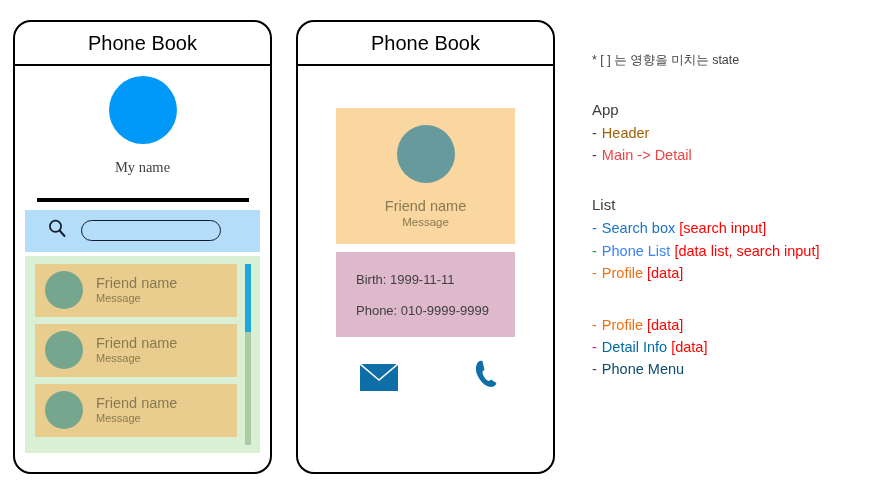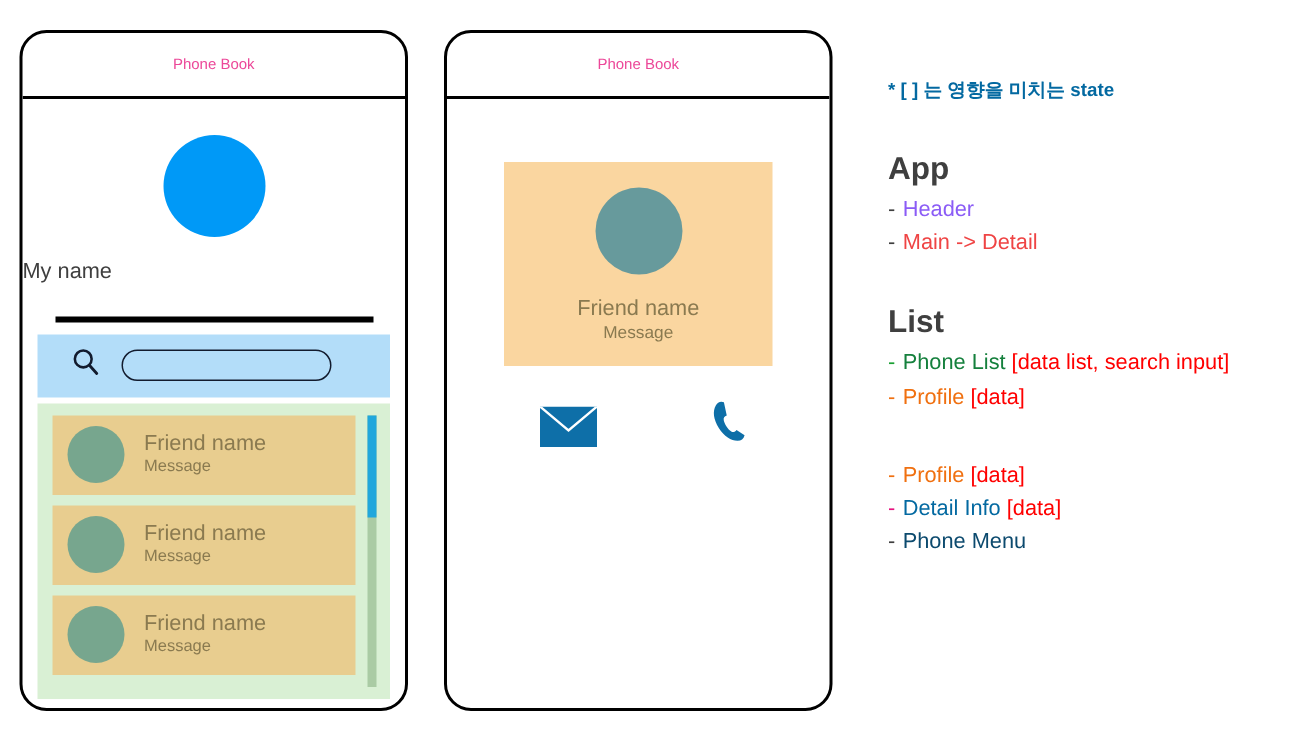--- a/index.html
+++ b/index.html
@@ -33,32 +33,34 @@
   .phone-header {
     height: 44px;
     border-bottom: 2.5px solid #000000;
     display: flex;
     align-items: center;
     justify-content: center;
     box-sizing: border-box;
     flex: none;
   }
   .phone-header-title {
-    font-size: 10px;
-    color: #ec4899;
+    font-size: 20px;
+    color: #000000;
   }
   .phone-body {
     position: relative;
     height: calc(100% - 44px);
     box-sizing: border-box;
   }
 
   
   .my-profile {
-    padding-top: 24px;
+    padding-top: 10px;
+    text-align: center;
+    font-family: Liberation Serif, serif;
   }
   .my-avatar {
     width: 68px;
     height: 68px;
     border-radius: 50%;
     background: #0099f7;
     margin: 0 auto;
   }
   .my-name {
     margin-top: 15px;
@@ -199,28 +201,27 @@
 
   
   .notes {
     position: absolute;
     left: 592px;
     top: 52px;
     width: 272px;
   }
   .note-legend {
     font-size: 12.5px;
-    color: #0369a1;
+    color: #404040;
     margin-bottom: 32px;
-    font-weight: bold;
   }
   .note-section { margin-bottom: 30px; }
   .note-title {
-    font-size: 21px;
-    font-weight: bold;
+    font-size: 15px;
+    font-weight: normal;
     color: #3f3f3f;
     margin-bottom: 4px;
   }
   .note-item {
     font-size: 14.5px;
     line-height: 1.53;
     white-space: nowrap;
   }
   .note-dash { margin-right: 5px; }
   .note-state { color: #ff0000; }
@@ -297,20 +298,24 @@
   </div>
 
   <div class="phone-body">
 
     <div class="detail-profile">
       <div class="detail-avatar"></div>
       <div class="detail-name">Friend name</div>
       <div class="detail-msg">Message</div>
     </div>
 
+    <div class="detail-info">
+      <div class="detail-info-line">Birth: 1999-11-11</div>
+      <div class="detail-info-line">Phone: 010-9999-9999</div>
+    </div>
 
     <div class="phone-menu">
       <span class="menu-icon">
         <svg width="38" height="27" viewBox="0 0 38 27">
           <rect x="0" y="0" width="38" height="27" fill="#0e6fa8"></rect>
           <path d="M0 0 L19 16 L38 0" fill="none" stroke="#ffffff" stroke-width="1.6"></path>
         </svg>
       </span>
       <span class="menu-icon">
         <svg width="36" height="36" viewBox="0 0 36 36">
@@ -325,31 +330,35 @@
   </div>
 </div>
 
 <div class="notes">
 
   <div class="note-legend">* [ ] 는 영향을 미치는 state</div>
 
   <div class="note-section">
     <div class="note-title">App</div>
     <div class="note-item">
-      <span class="note-dash" style="color: rgb(63, 63, 63);">-</span><span style="color: #8b5cf6;">Header</span>
+      <span class="note-dash" style="color: rgb(63, 63, 63);">-</span><span style="color: #a16207;">Header</span>
     </div>
     <div class="note-item">
       <span class="note-dash" style="color: rgb(63, 63, 63);">-</span><span style="color: #ef4444;">Main -&gt; Detail</span>
     </div>
   </div>
 
   <div class="note-section">
     <div class="note-title">List</div>
     <div class="note-item">
-      <span class="note-dash" style="color: rgb(26, 160, 51);">-</span><span style="color: #15803d;">Phone List</span>
+      <span class="note-dash" style="color: rgb(26, 115, 200);">-</span><span style="color: rgb(26, 115, 200);">Search box</span>
+      <span class="note-state">[search input]</span>
+    </div>
+    <div class="note-item">
+      <span class="note-dash" style="color: rgb(26, 160, 51);">-</span><span style="color: #3b82f6;">Phone List</span>
       <span class="note-state">[data list, search input]</span>
     </div>
     <div class="note-item">
       <span class="note-dash" style="color: rgb(240, 112, 16);">-</span><span style="color: rgb(240, 112, 16);">Profile</span>
       <span class="note-state">[data]</span>
     </div>
   </div>
 
   <div class="note-section">
     <div class="note-item">

